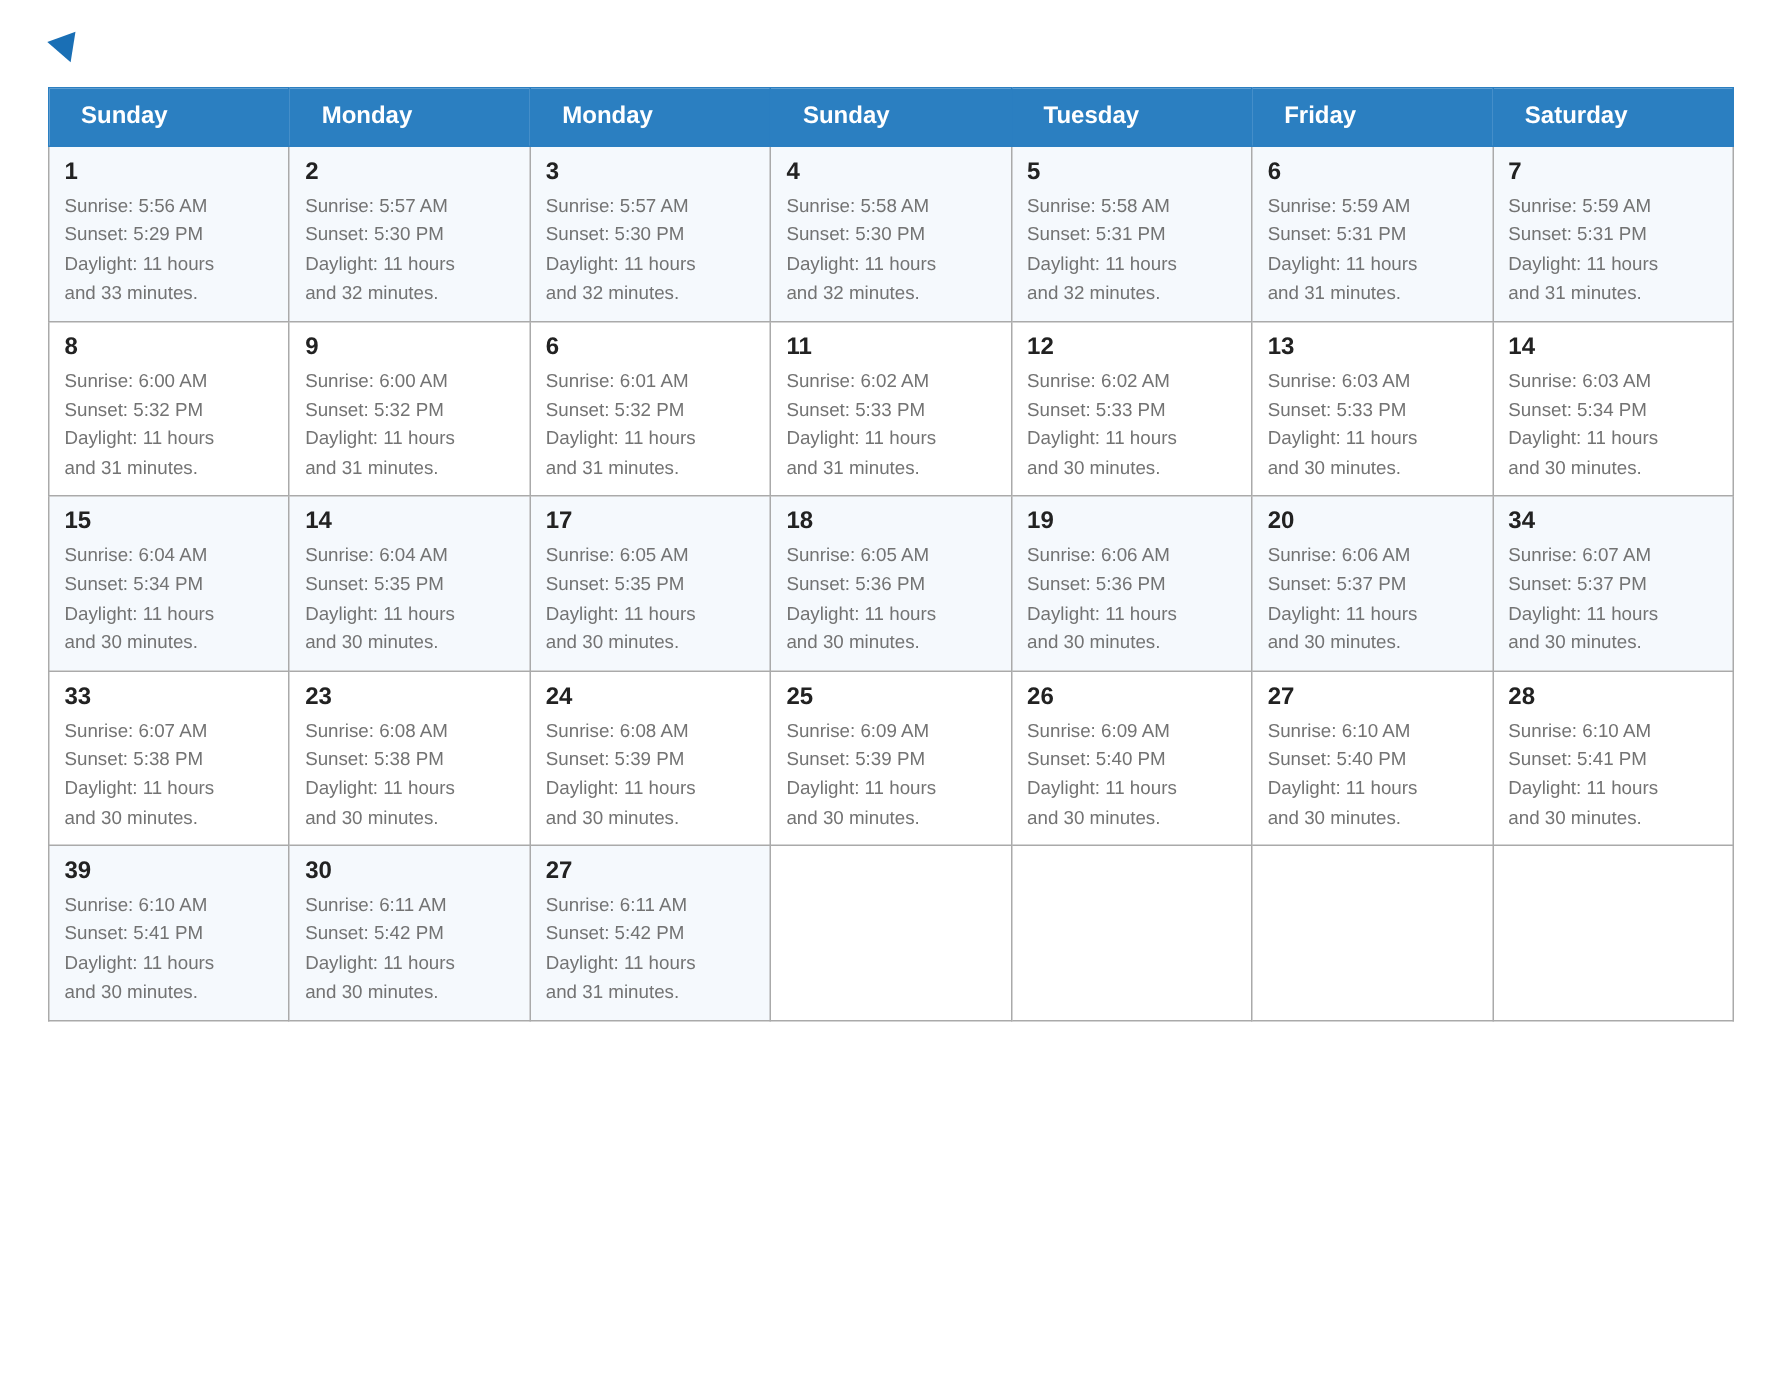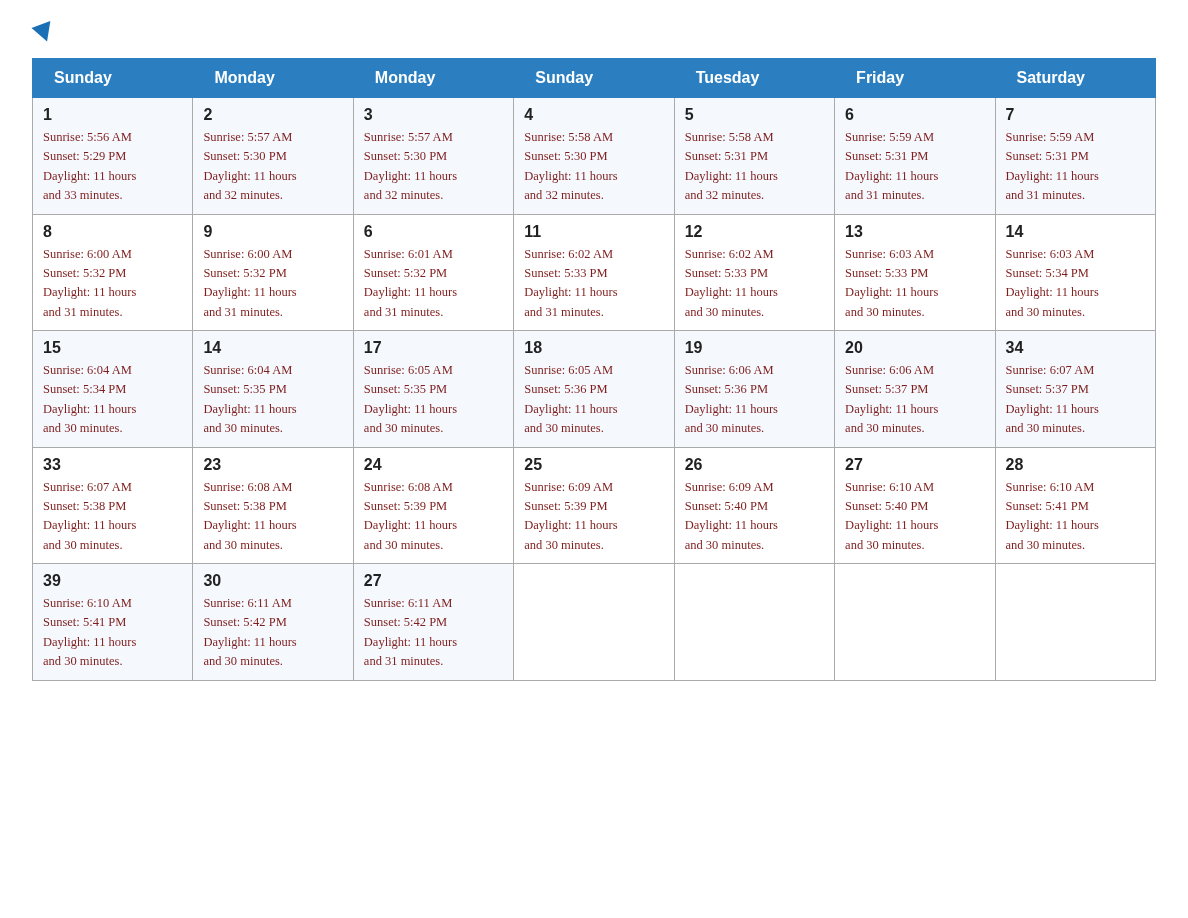--- a/index.html
+++ b/index.html
@@ -86,23 +86,22 @@
       background: #fff;
     }
     .day-number {
       font-size: 16px;
       font-weight: bold;
       margin-bottom: 4px;
       color: #222;
     }
     .day-info {
       font-size: 12.5px;
-      color: #7f1d1d;
+      color: #737373;
       line-height: 1.55;
-      font-family: Liberation Serif, serif;
     }
     .empty-cell {
       background: #fff !important;
       border: 1px solid #aaa;
     }
   </style>
 </head>
 <body>
 
 <div class="header-area">

